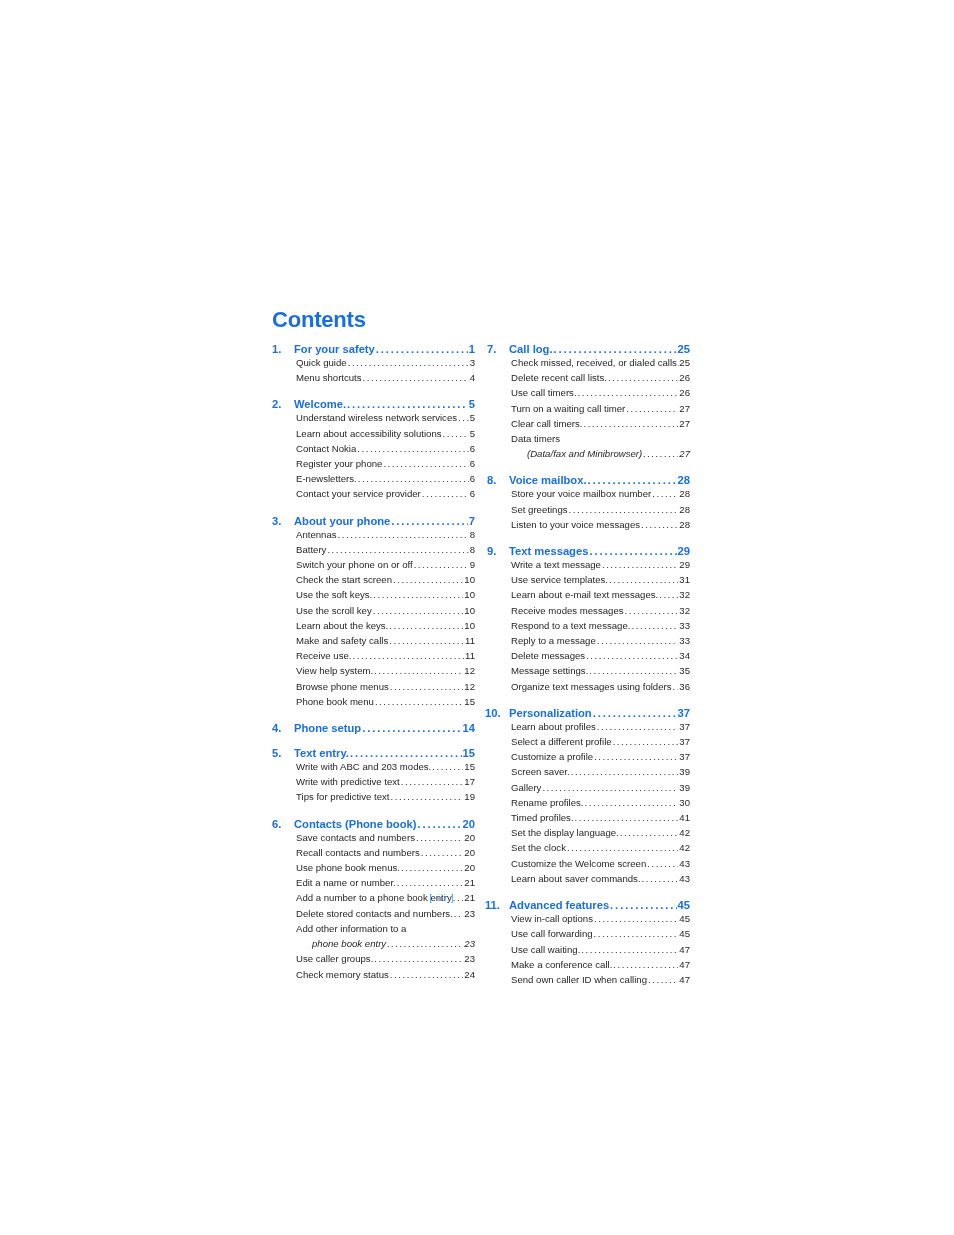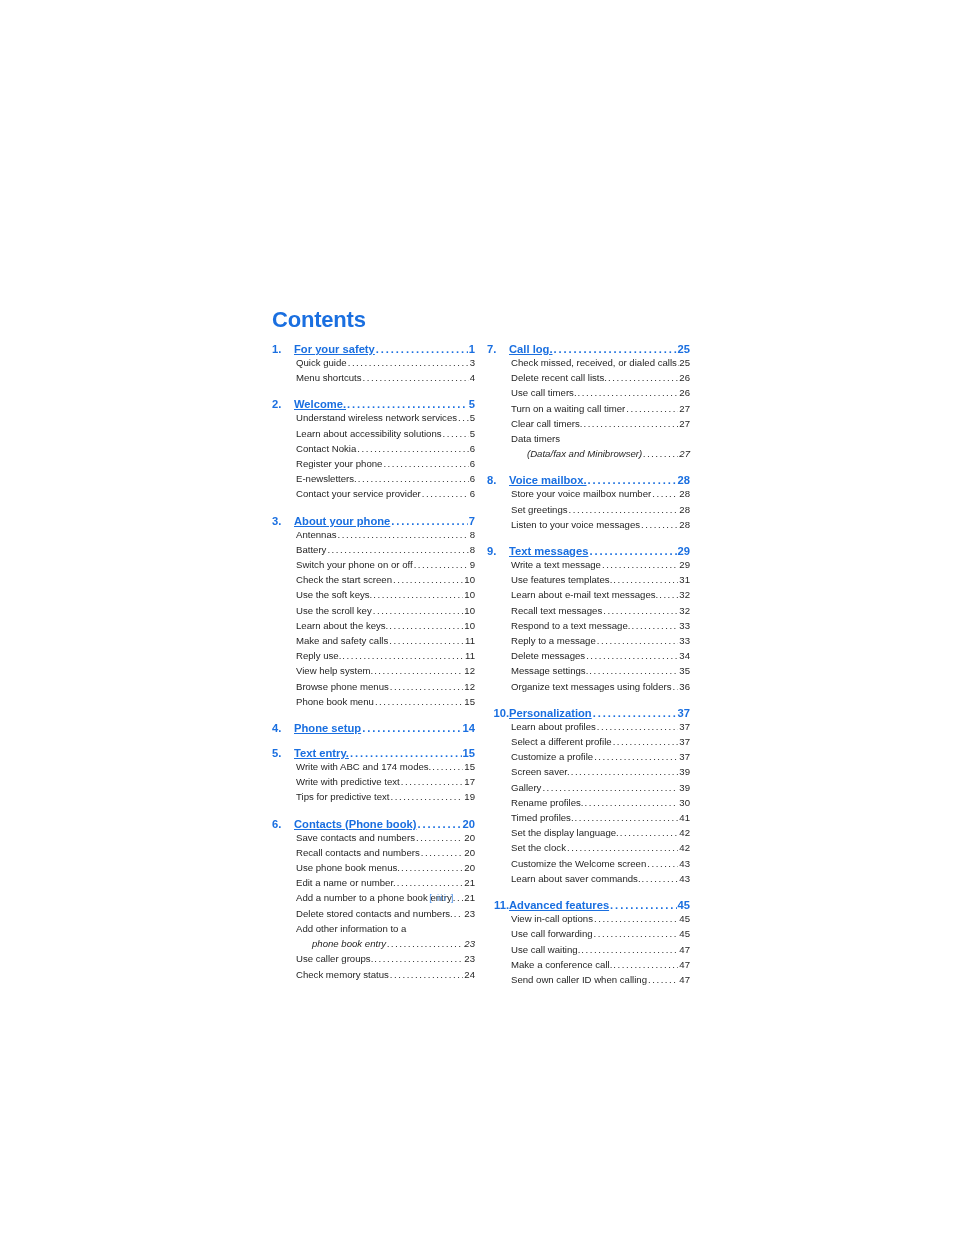--- a/index.html
+++ b/index.html
@@ -52,23 +52,22 @@
   .section:first-child { margin-top: 0; }
   .sec-num {
     width: 22px;
     flex: 0 0 22px;
     font-size: 11.2px;
   }
   .sec-num.wide {
     width: 24px;
     flex: 0 0 24px;
     margin-left: -2px;
-    text-align: right;
-  }
-  .sec-title { flex: 0 0 auto; text-decoration: underline; }
+  }
+  .sec-title { flex: 0 0 auto; }
   .sec-leader {
     flex: 1 1 auto;
     overflow: hidden;
     white-space: nowrap;
     margin: 0 1px;
     font-weight: bold;
     letter-spacing: 1.9px;
     font-size: 11.2px;
   }
   .sec-page {
@@ -213,21 +212,21 @@
         <span class="e-text">Learn about the keys.</span>
         <span class="e-leader">......................................................................</span>
         <span class="e-page">10</span>
       </div>
       <div class="entry">
         <span class="e-text">Make and safety calls</span>
         <span class="e-leader">......................................................................</span>
         <span class="e-page">11</span>
       </div>
       <div class="entry">
-        <span class="e-text">Reply use.</span>
+        <span class="e-text">Receive use.</span>
         <span class="e-leader">......................................................................</span>
         <span class="e-page">11</span>
       </div>
       <div class="entry">
         <span class="e-text">View help system.</span>
         <span class="e-leader">......................................................................</span>
         <span class="e-page">12</span>
       </div>
       <div class="entry">
         <span class="e-text">Browse phone menus</span>
@@ -245,21 +244,21 @@
         <span class="sec-leader">............................................................</span>
         <span class="sec-page">14</span>
       </div>
       <div class="section">
         <span class="sec-num">5.</span>
         <span class="sec-title">Text entry.</span>
         <span class="sec-leader">............................................................</span>
         <span class="sec-page">15</span>
       </div>
       <div class="entry">
-        <span class="e-text">Write with ABC and 174 modes.</span>
+        <span class="e-text">Write with ABC and 203 modes.</span>
         <span class="e-leader">......................................................................</span>
         <span class="e-page">15</span>
       </div>
       <div class="entry">
         <span class="e-text">Write with predictive text</span>
         <span class="e-leader">......................................................................</span>
         <span class="e-page">17</span>
       </div>
       <div class="entry">
         <span class="e-text">Tips for predictive text</span>
@@ -388,31 +387,31 @@
         <span class="sec-title">Text messages</span>
         <span class="sec-leader">............................................................</span>
         <span class="sec-page">29</span>
       </div>
       <div class="entry">
         <span class="e-text">Write a text message</span>
         <span class="e-leader">......................................................................</span>
         <span class="e-page">29</span>
       </div>
       <div class="entry">
-        <span class="e-text">Use features templates.</span>
+        <span class="e-text">Use service templates.</span>
         <span class="e-leader">......................................................................</span>
         <span class="e-page">31</span>
       </div>
       <div class="entry">
         <span class="e-text">Learn about e-mail text messages.</span>
         <span class="e-leader">......................................................................</span>
         <span class="e-page">32</span>
       </div>
       <div class="entry">
-        <span class="e-text">Recall text messages</span>
+        <span class="e-text">Receive modes messages</span>
         <span class="e-leader">......................................................................</span>
         <span class="e-page">32</span>
       </div>
       <div class="entry">
         <span class="e-text">Respond to a text message.</span>
         <span class="e-leader">......................................................................</span>
         <span class="e-page">33</span>
       </div>
       <div class="entry">
         <span class="e-text">Reply to a message</span>

